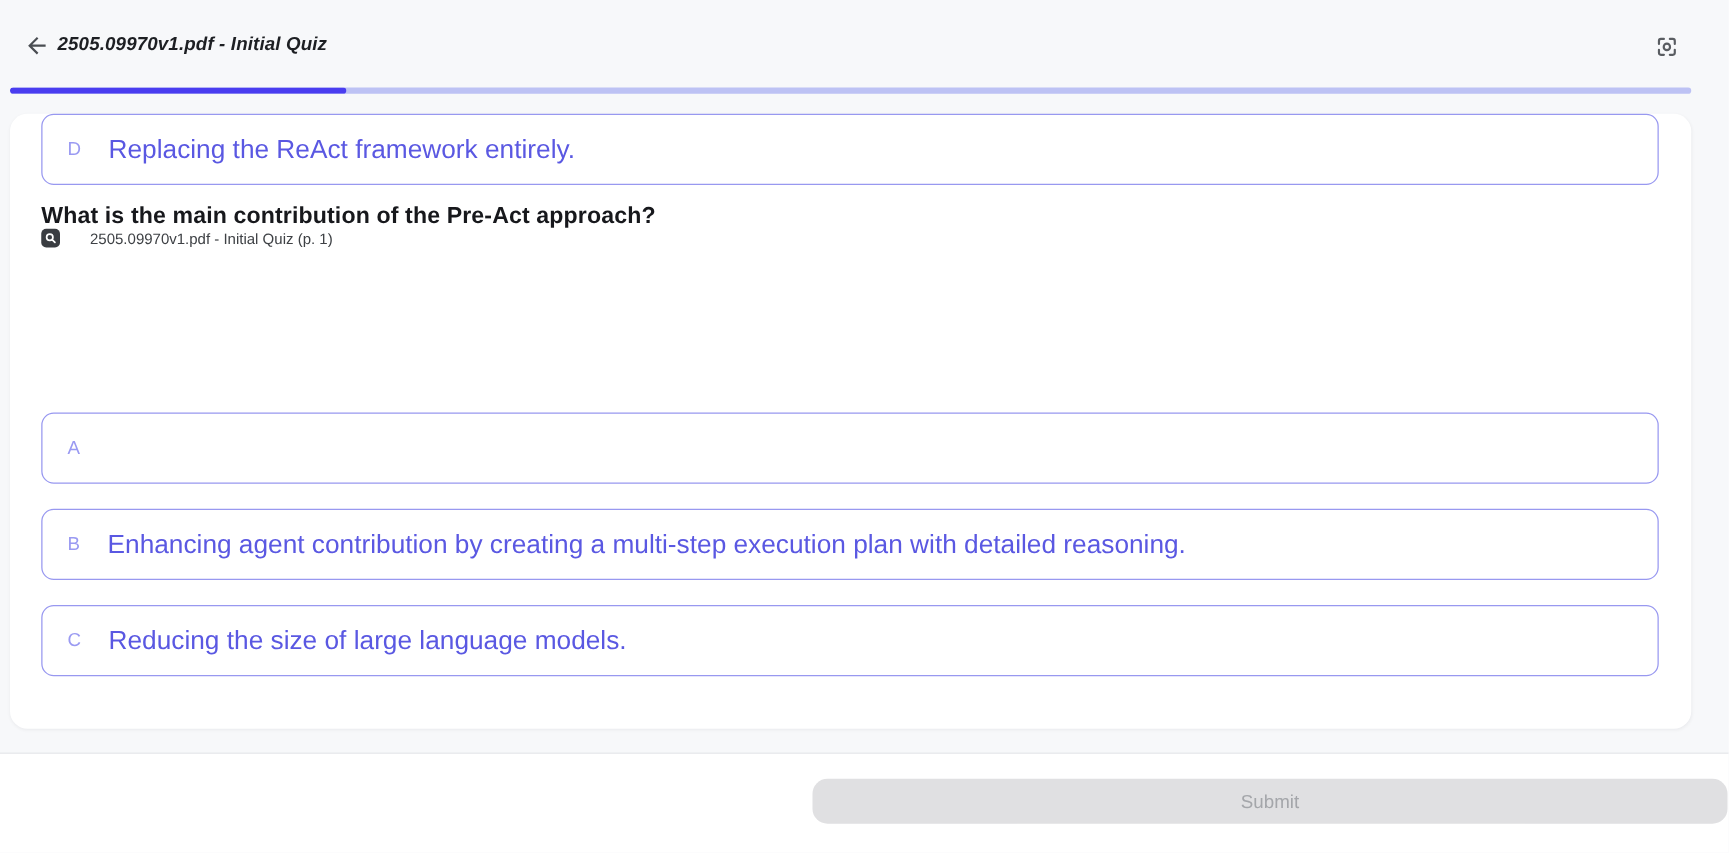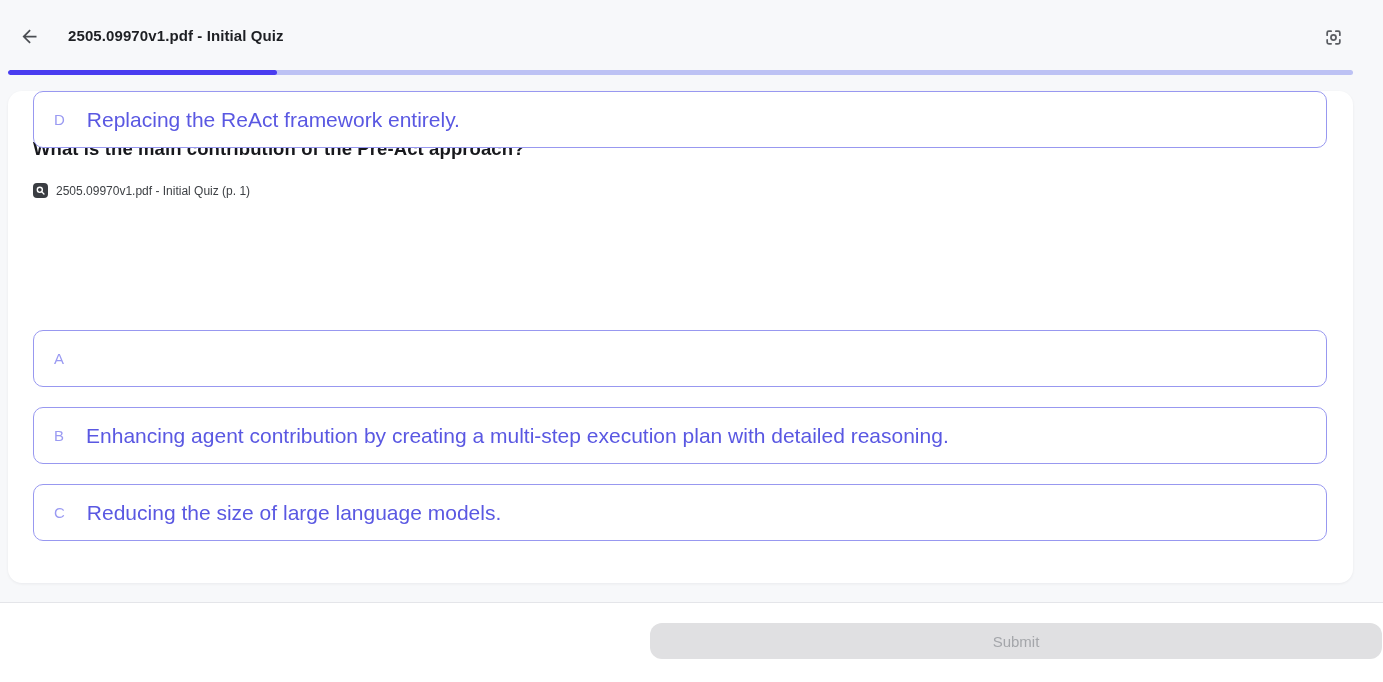--- a/index.html
+++ b/index.html
@@ -12,22 +12,22 @@
   }
 
   
   .header { position: absolute; top: 0; left: 0; width: 1383px; height: 70px; }
   .back-btn {
     position: absolute; left: 16px; top: 23px;
     width: 26px; height: 26px; border: none; background: transparent;
     cursor: pointer; display: flex; align-items: center; justify-content: center;
   }
   .header-title {
-    position: absolute; left: 68px; top: 27px;
-    font-size: 15px; font-weight: 600; color: #1d1f23; letter-spacing: .1px;
+    position: absolute; left: 46px; top: 27px;
+    font-size: 15px; font-weight: 600; color: #1d1f23; letter-spacing: .1px; font-style: italic;
   }
   .scan-btn {
     position: absolute; left: 1320px; top: 24px;
     width: 26px; height: 26px; border: none; background: transparent;
     cursor: pointer; display: flex; align-items: center; justify-content: center;
   }
 
   
   .progress-track {
     position: absolute; left: 8px; top: 70px;
@@ -41,26 +41,26 @@
     position: absolute; left: 8px; top: 91px;
     width: 1345px; height: 492px;
     background: #ffffff; border-radius: 14px;
     box-shadow: 0 1px 3px rgba(16,24,40,.06);
   }
   .q-counter {
     position: absolute; left: 25px; top: 28px;
     font-size: 13px; color: #5c6065;
   }
   .q-title {
-    position: absolute; left: 25px; top: 47px;
+    position: absolute; left: 25px; top: 70px;
     font-size: 18.5px; font-weight: 700; color: #17181c; letter-spacing: .1px;
   }
   .source-chip {
     position: absolute; left: 25px; top: 92px;
-    display: flex; align-items: center; gap: 8px;
+    display: flex; align-items: center; gap: 24px;
     background: transparent; border: none; cursor: pointer; padding: 0;
   }
   .source-icon {
     width: 15px; height: 15px; border-radius: 4px;
     background: #3a3d42; display: flex; align-items: center; justify-content: center;
     flex: 0 0 auto;
   }
   .source-text { font-size: 12px; color: #3e4145; }
 
   

